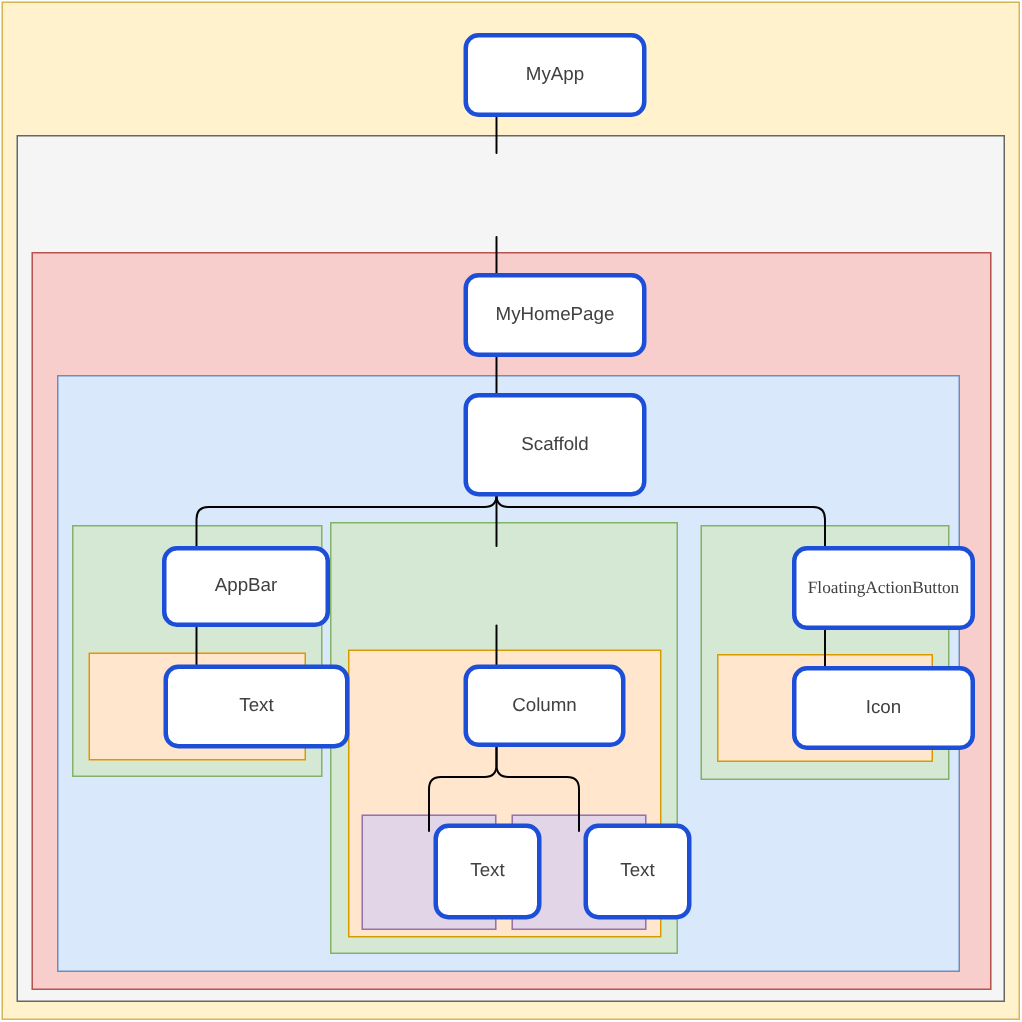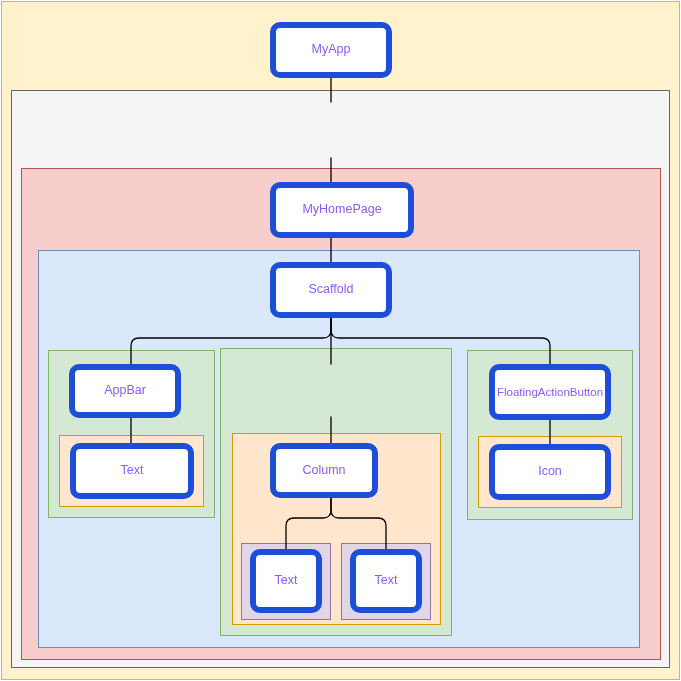--- a/index.html
+++ b/index.html
@@ -28,32 +28,33 @@
   .g-blue    { background:#dae8fc; border-color:#6c8ebf; }
   .g-green   { background:#d5e8d4; border-color:#82b366; }
   .g-orange  { background:#ffe6cc; border-color:#d79b00; }
   .g-purple  { background:#e1d5e7; border-color:#9673a6; }
 
   
   .node {
     position: absolute;
     box-sizing: border-box;
     background: #ffffff;
-    border: 6px solid #1d4ed8;
+    border: 3px solid #1d4ed8;
     border-radius: 10px;
     display: flex;
     align-items: center;
     justify-content: center;
-    color: #8b5cf6;
+    color: #404040;
     font-size: 12.5px;
     line-height: 1.1;
     white-space: nowrap;
     z-index: 5;
+    margin-left: 39px;
   }
-  .node.small { font-size: 11.5px; }
+  .node.small { font-size: 11.5px; font-family: Liberation Serif, serif; }
 
   
   #edges {
     position: absolute;
     left: 0;
     top: 0;
     width: 681px;
     height: 681px;
     z-index: 3;
     pointer-events: none;
@@ -108,23 +109,23 @@
 
     <path d="M331,498 L331,510 Q331,518 323,518 L294,518 Q286,518 286,526 L286,554"></path>
     <path d="M331,498 L331,510 Q331,518 339,518 L378,518 Q386,518 386,526 L386,554"></path>
 
     <path d="M550,420 L550,448"></path>
   </svg>
 
   <div class="node" style="left:270px; top:22px; width:122px; height:56px;">MyApp</div>
 
 
-  <div class="node" style="left:270px; top:182px; width:144px; height:56px;">MyHomePage</div>
+  <div class="node" style="left:270px; top:182px; width:122px; height:56px;">MyHomePage</div>
 
-  <div class="node" style="left:270px; top:262px; width:122px; height:56px;">Scaffold</div>
+  <div class="node" style="left:270px; top:262px; width:122px; height:69px;">Scaffold</div>
 
   <div class="node" style="left:69px; top:364px; width:112px; height:54px;">AppBar</div>
   <div class="node" style="left:70px; top:443px; width:124px; height:56px;">Text</div>
 
   <div class="node" style="left:270px; top:443px; width:108px; height:55px;">Column</div>
   <div class="node" style="left:250px; top:549px; width:72px; height:64px;">Text</div>
   <div class="node" style="left:350px; top:549px; width:72px; height:64px;">Text</div>
 
   <div class="node small" style="left:489px; top:364px; width:122px; height:56px;">FloatingActionButton</div>
   <div class="node" style="left:489px; top:444px; width:122px; height:56px;">Icon</div>

